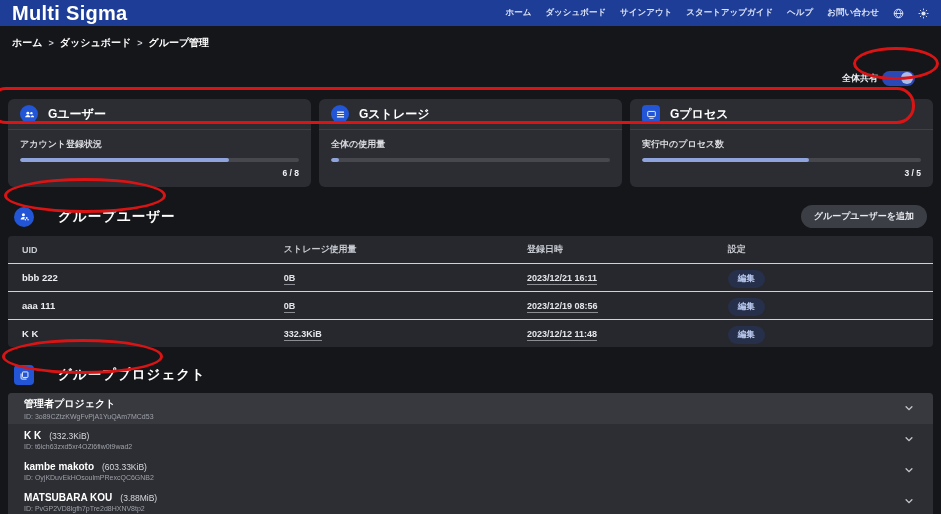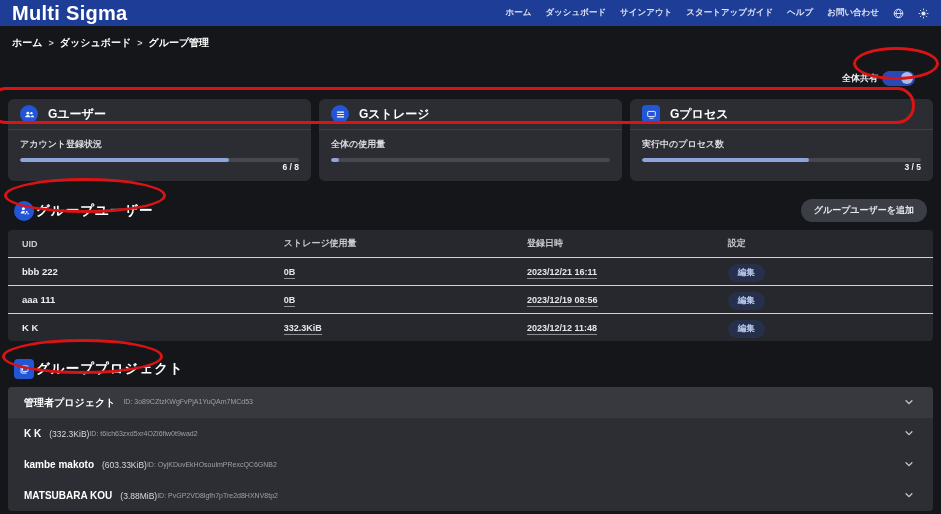--- a/index.html
+++ b/index.html
@@ -35,24 +35,24 @@
   .card-head { display:flex; align-items:center; gap:10px; padding:6px 12px; border-bottom:1px solid #3e4046; }
   .badge { width:18px; height:18px; background:#2256d6; display:flex; align-items:center; justify-content:center; flex:0 0 auto; }
   .badge.round { border-radius:50%; }
   .badge.square { border-radius:4px; }
   .badge svg { width:11px; height:11px; }
   .card-title { color:#ffffff; font-size:12px; font-weight:700; }
   .card-body { padding:8px 12px 9px 12px; }
   .metric-label { color:#d9dade; font-size:9px; font-weight:700; }
   .progress { margin-top:7px; height:4px; border-radius:2px; background:#46484e; overflow:hidden; }
   .progress .fill { height:100%; border-radius:2px; background:#8fa3dc; }
-  .metric-value { margin-top:0; text-align:right; color:#f2f3f6; font-size:8.5px; font-weight:700; }
-
-  
-  .section-head { display:flex; align-items:center; gap:2px; margin:18px 14px 8px 14px; }
+  .metric-value { margin-top:6px; text-align:right; color:#f2f3f6; font-size:8.5px; font-weight:700; }
+
+  
+  .section-head { display:flex; align-items:center; gap:24px; margin:18px 14px 8px 14px; }
   .section-head .badge { width:20px; height:20px; }
   .section-title { color:#ffffff; font-size:13.5px; font-weight:700; letter-spacing:1px; flex:1; }
   .pill-btn { background:#3b3e45; color:#e7e9ee; font-size:9px; font-weight:700;
               padding:5px 13px; border-radius:12px; border:none; cursor:pointer; white-space:nowrap; }
 
   
   .panel { margin:0 8px; border-radius:4px; overflow:hidden; }
   .users-panel { background:#26282d; }
   .trow { display:grid; grid-template-columns:28.3% 26.3% 21.7% 23.7%; align-items:center; }
   .thead { height:27px; }
@@ -63,21 +63,21 @@
   .cell-val { color:#e4e6ec; font-size:9px; font-weight:700; }
   .cell-val .u { border-bottom:1px solid #8b8d94; padding-bottom:1px; }
   .edit-btn { background:#27304a; color:#b9c8ef; font-size:8.5px; font-weight:700;
               padding:3px 10px; border-radius:9px; border:none; cursor:pointer; }
 
   
   .projects-panel { background:#2c2e33; }
   .proj-row { display:flex; align-items:center; justify-content:space-between;
               padding:5px 16px; height:31px; cursor:pointer; }
   .proj-row.alt { background:#37393f; }
-  .proj-main { display:flex; justify-content:center; }
+  .proj-main { display:flex; flex-direction:column; justify-content:center; }
   .proj-line1 { display:flex; align-items:baseline; gap:8px; }
   .proj-name { color:#ffffff; font-size:10px; font-weight:700; }
   .proj-size { color:#d7d9de; font-size:8.5px; }
   .proj-id { color:#9ea0a8; font-size:7px; margin-top:2px; }
   .chevron { color:#c3c5cc; font-size:10px; width:16px; text-align:center; }
   .chevron svg { width:10px; height:10px; }
 
   
   .annot { position:absolute; border:3px solid #da1414; pointer-events:none; z-index:50; }
   .annot.ellipse { border-radius:50%; }

